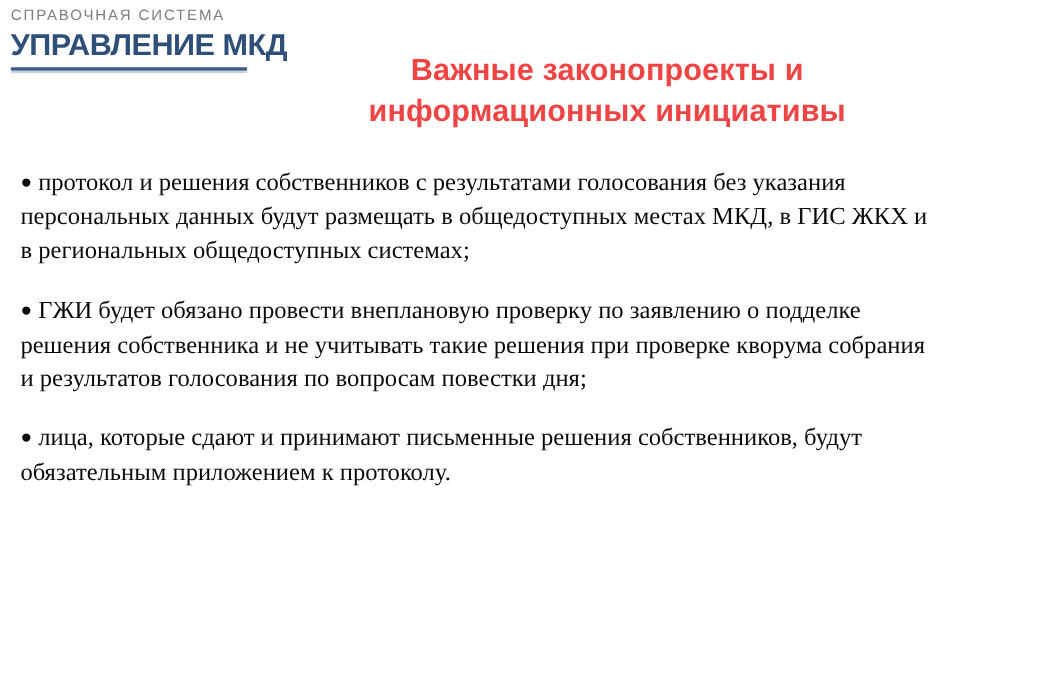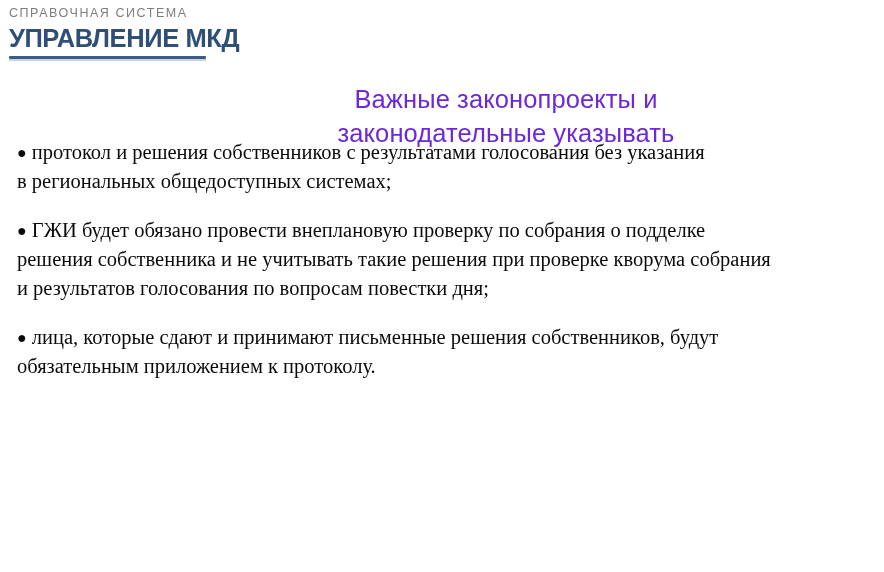--- a/index.html
+++ b/index.html
@@ -66,26 +66,25 @@
   }
 
   
   .slide-title {
     position: absolute;
     left: 236px;
     top: 42px;
     width: 540px;
     text-align: center;
     font-family: "Liberation Sans", "DejaVu Sans", sans-serif;
-    font-weight: normal;
+    font-weight: bold;
     font-size: 25.5px;
     line-height: 34px;
-    color: #6d28d9;
+    color: #ef4444;
     letter-spacing: 0.1px;
-    margin-top: 40px;
   }
   .slide-title .tline {
     display: block;
   }
 
   
   .body-area {
     position: absolute;
     left: 17px;
     top: 138px;
@@ -120,32 +119,33 @@
 
   <div class="logo-block">
     <div class="logo-tagline">СПРАВОЧНАЯ СИСТЕМА</div>
     <div class="logo-title">УПРАВЛЕНИЕ МКД</div>
     <div class="logo-rule"></div>
     <div class="logo-rule-shadow"></div>
   </div>
 
   <div class="slide-title">
     <span class="tline">Важные законопроекты и</span>
-    <span class="tline">законодательные указывать</span>
+    <span class="tline">информационных инициативы</span>
   </div>
 
   <div class="body-area">
 
     <p class="para">
       <span class="line"><span class="bullet">●</span> <span>протокол и решения собственников с результатами голосования без указания</span></span>
+      <span class="line">персональных данных будут размещать в общедоступных местах МКД, в ГИС ЖКХ и</span>
       <span class="line">в региональных общедоступных системах;</span>
     </p>
 
     <p class="para">
-      <span class="line"><span class="bullet">●</span> <span> ГЖИ будет обязано провести внеплановую проверку по собрания о подделке</span></span>
+      <span class="line"><span class="bullet">●</span> <span> ГЖИ будет обязано провести внеплановую проверку по заявлению о подделке</span></span>
       <span class="line">решения собственника и не учитывать такие решения при проверке кворума собрания</span>
       <span class="line">и результатов голосования по вопросам повестки дня;</span>
     </p>
 
 
     <p class="para">
       <span class="line"><span class="bullet">●</span> <span> лица, которые сдают и принимают письменные решения собственников, будут</span></span>
       <span class="line">обязательным приложением к протоколу.</span>
     </p>
 

